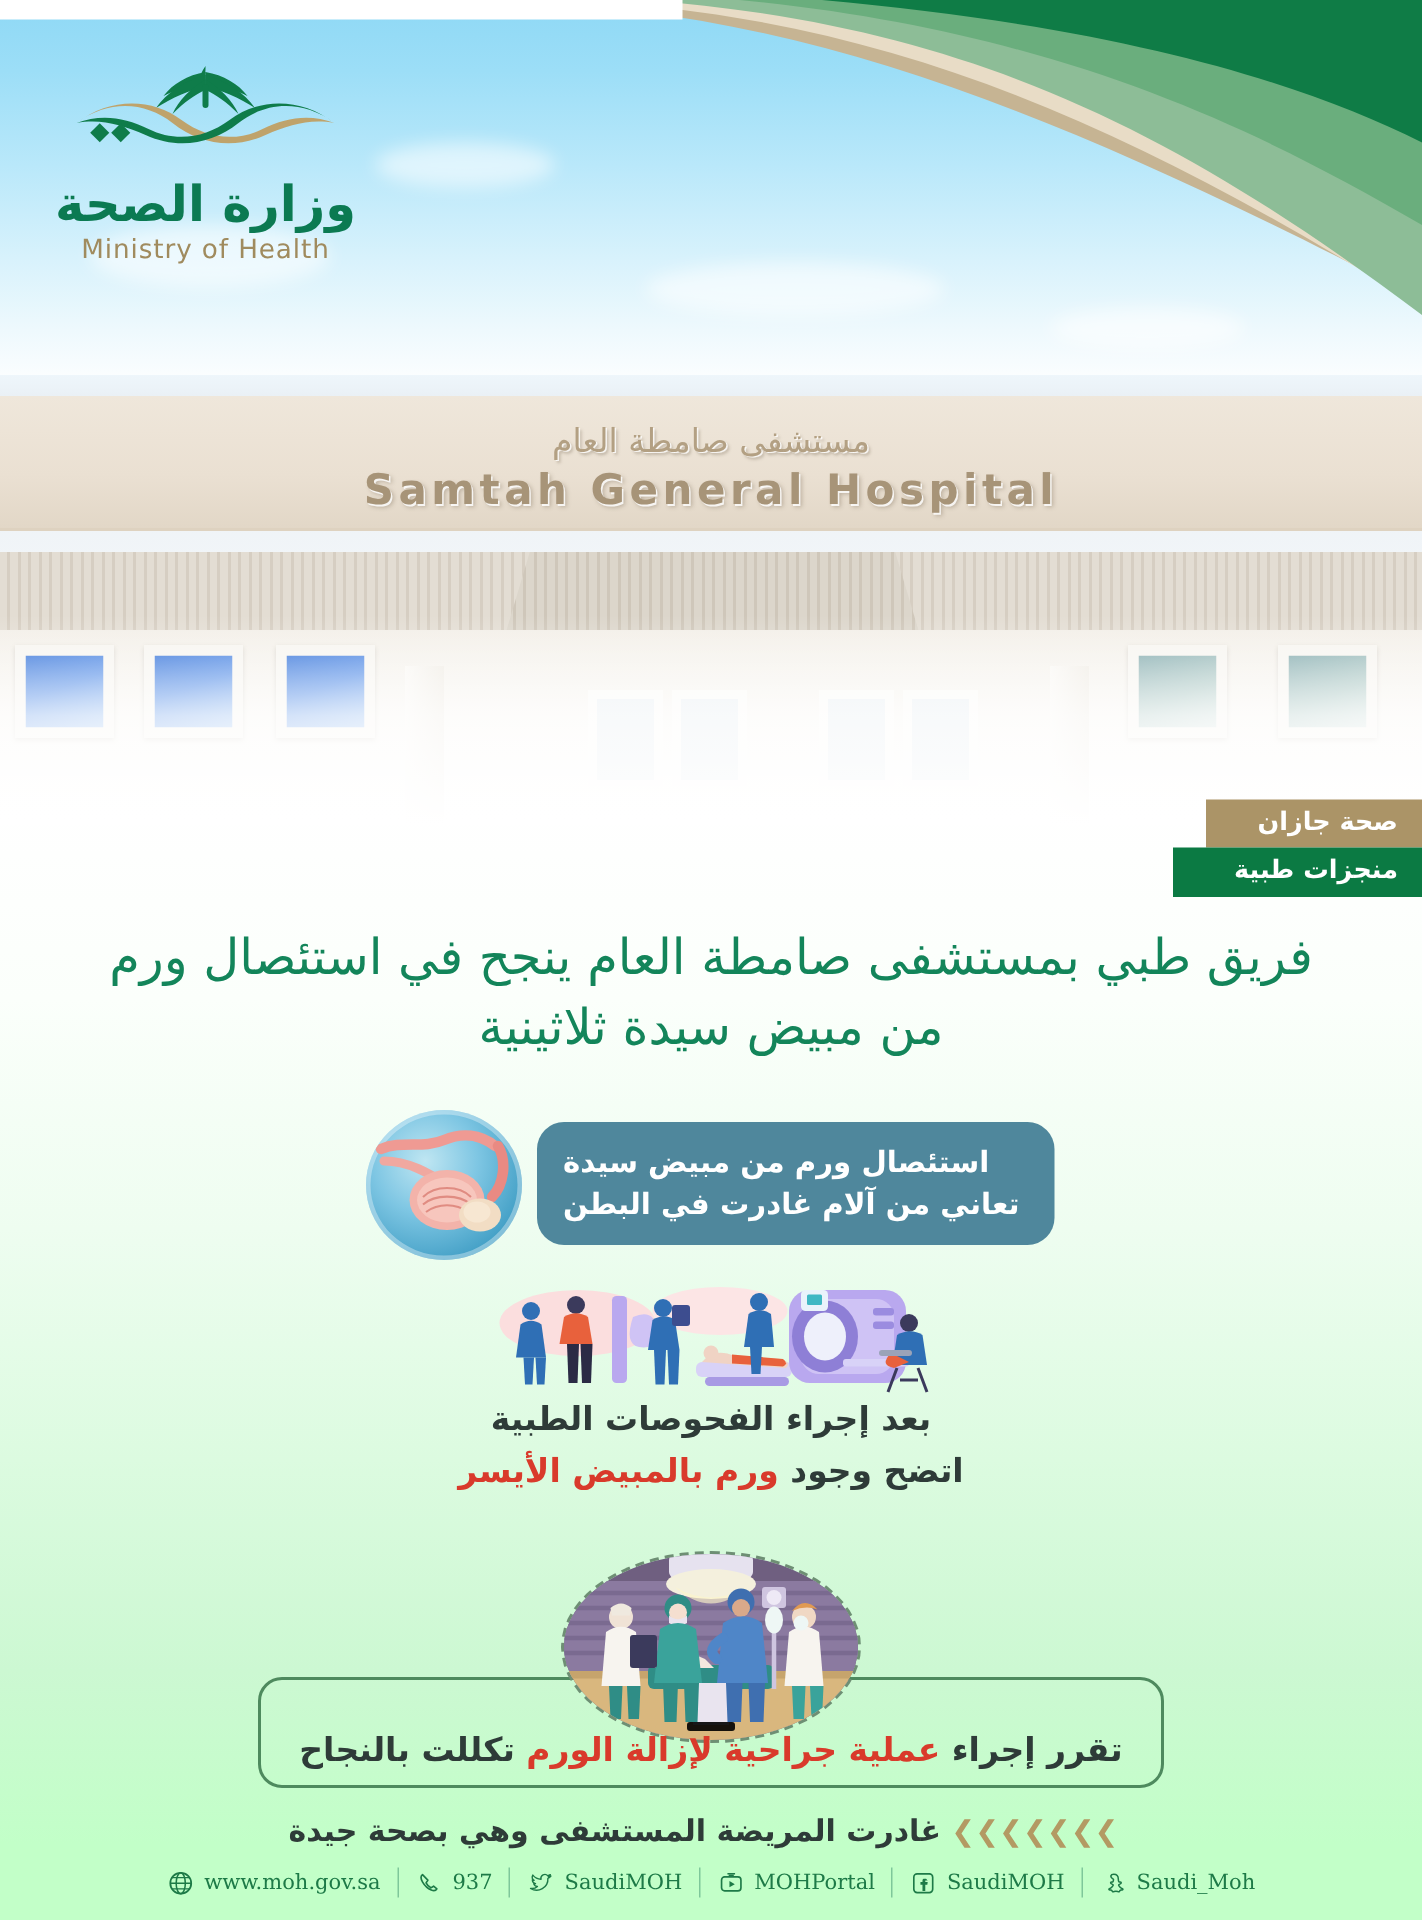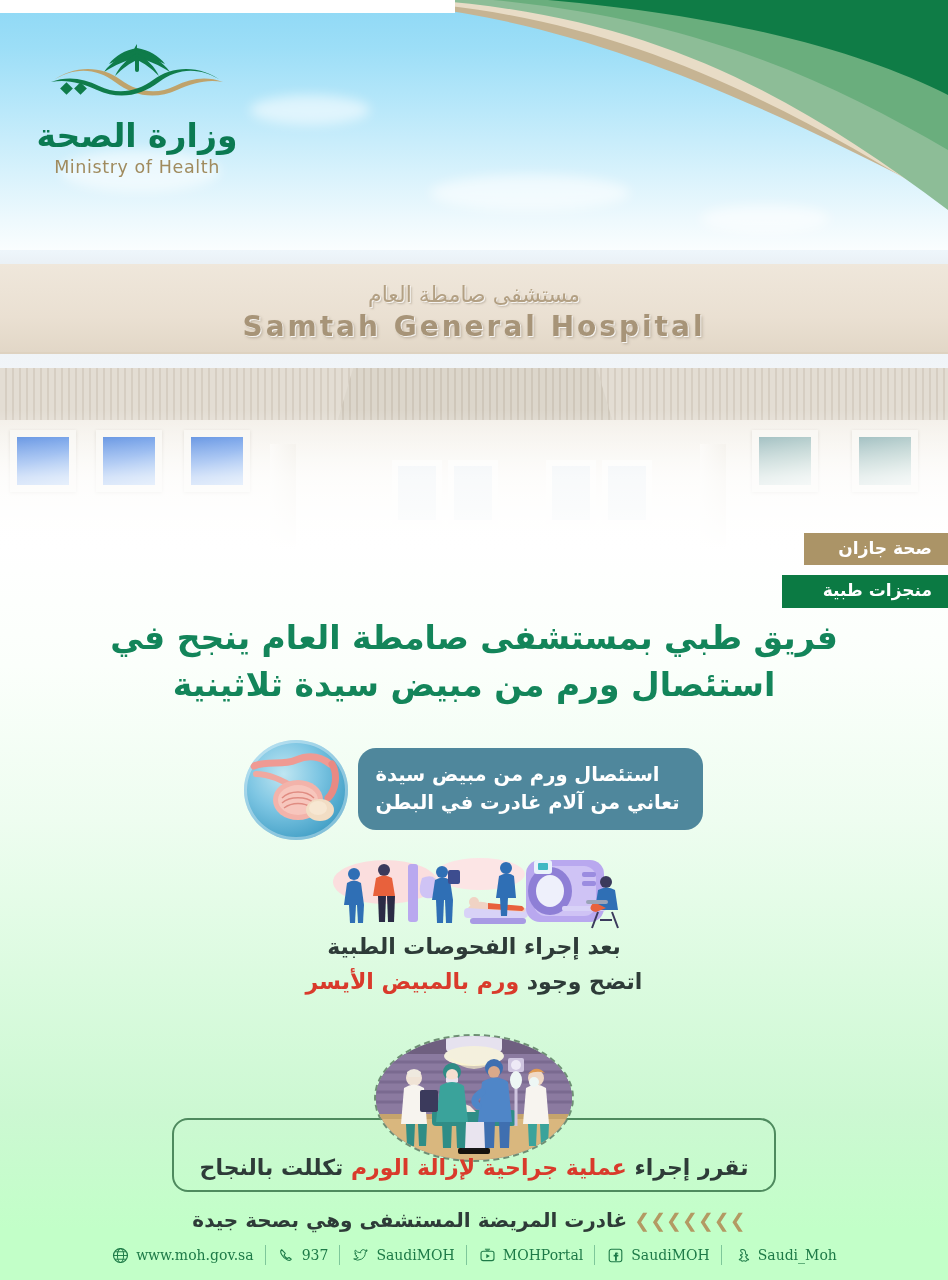--- a/index.html
+++ b/index.html
@@ -108,27 +108,27 @@
     background:linear-gradient(90deg,#faf8f4,#efebe3);
   }
 
   
   .badges{position:absolute;right:0;top:533px;z-index:9;text-align:right;}
   .badge{
     display:block;color:#ffffff;direction:rtl;font-weight:700;
     padding:5px 16px 7px 16px;box-sizing:border-box;font-size:17px;line-height:1.2;
   }
   .badge-tan{background:#ab9467;width:144px;margin-left:auto;}
-  .badge-green{background:#0b7a43;width:166px;margin-left:auto;margin-top:10px;}
+  .badge-green{background:#0b7a43;width:166px;margin-left:auto;margin-top:0;}
 
   
   .headline{
     position:absolute;left:72px;top:615px;width:804px;
     direction:rtl;text-align:center;color:#13855a;
-    font-size:33px;font-weight:700;line-height:1.42;letter-spacing:0;
+    font-size:33px;font-weight:400;line-height:1.42;letter-spacing:0;
   }
 
   
   .pillwrap{position:absolute;left:0;top:740px;width:948px;height:100px;}
   .pill{
     position:absolute;left:358px;top:8px;width:345px;height:82px;
     background:#4f879c;border-radius:18px;
     display:flex;align-items:center;justify-content:center;
   }
   .pill-text{

